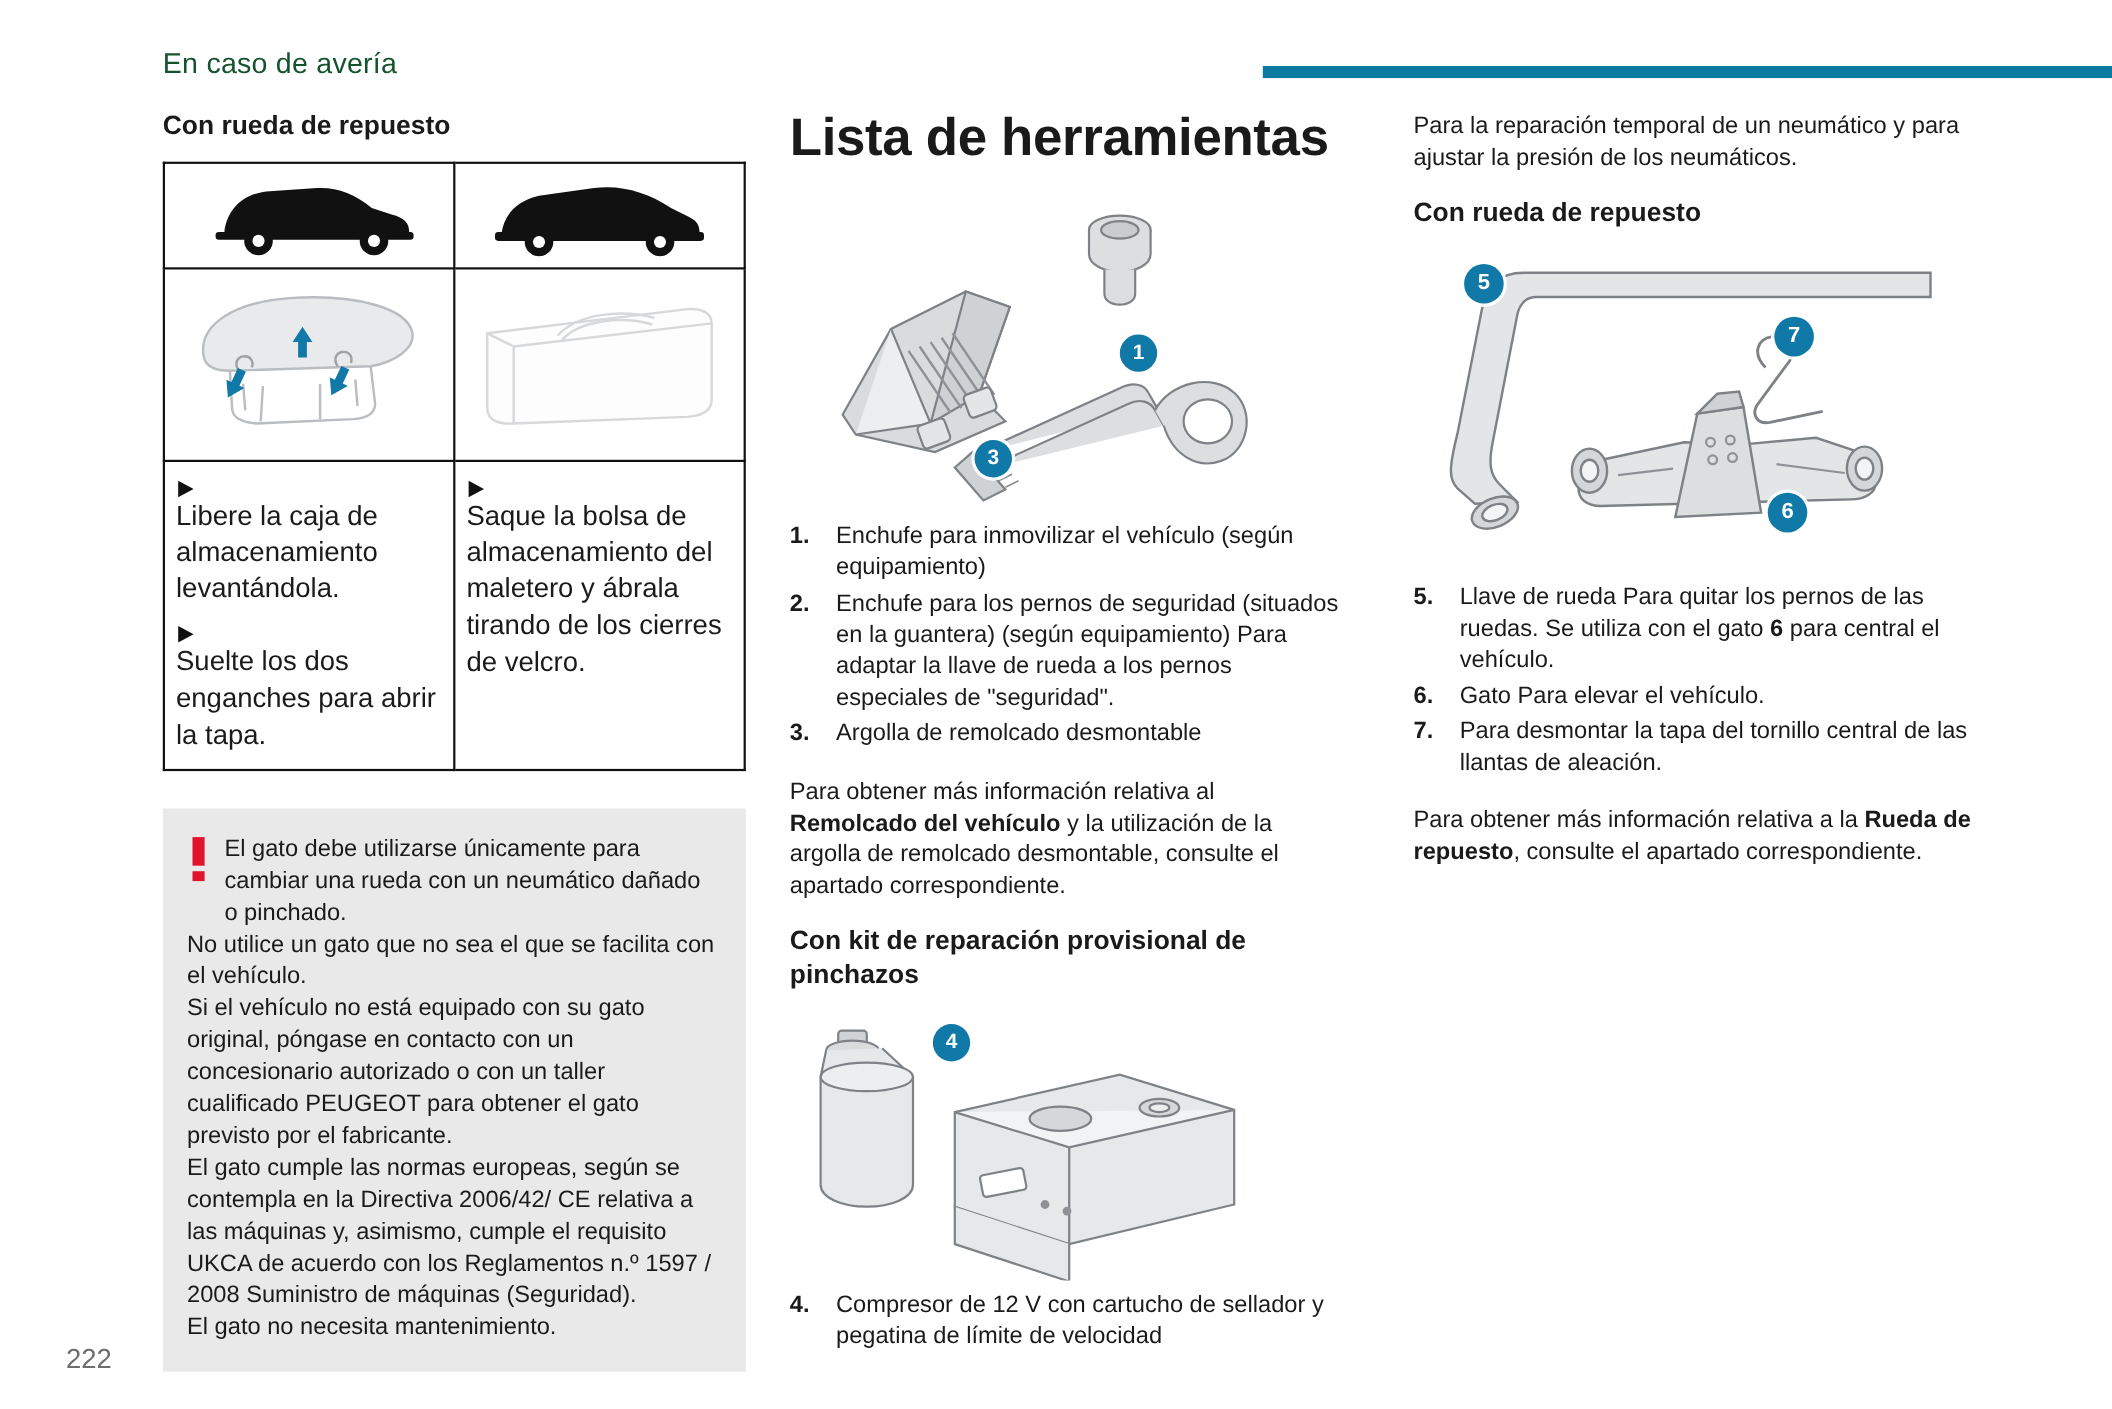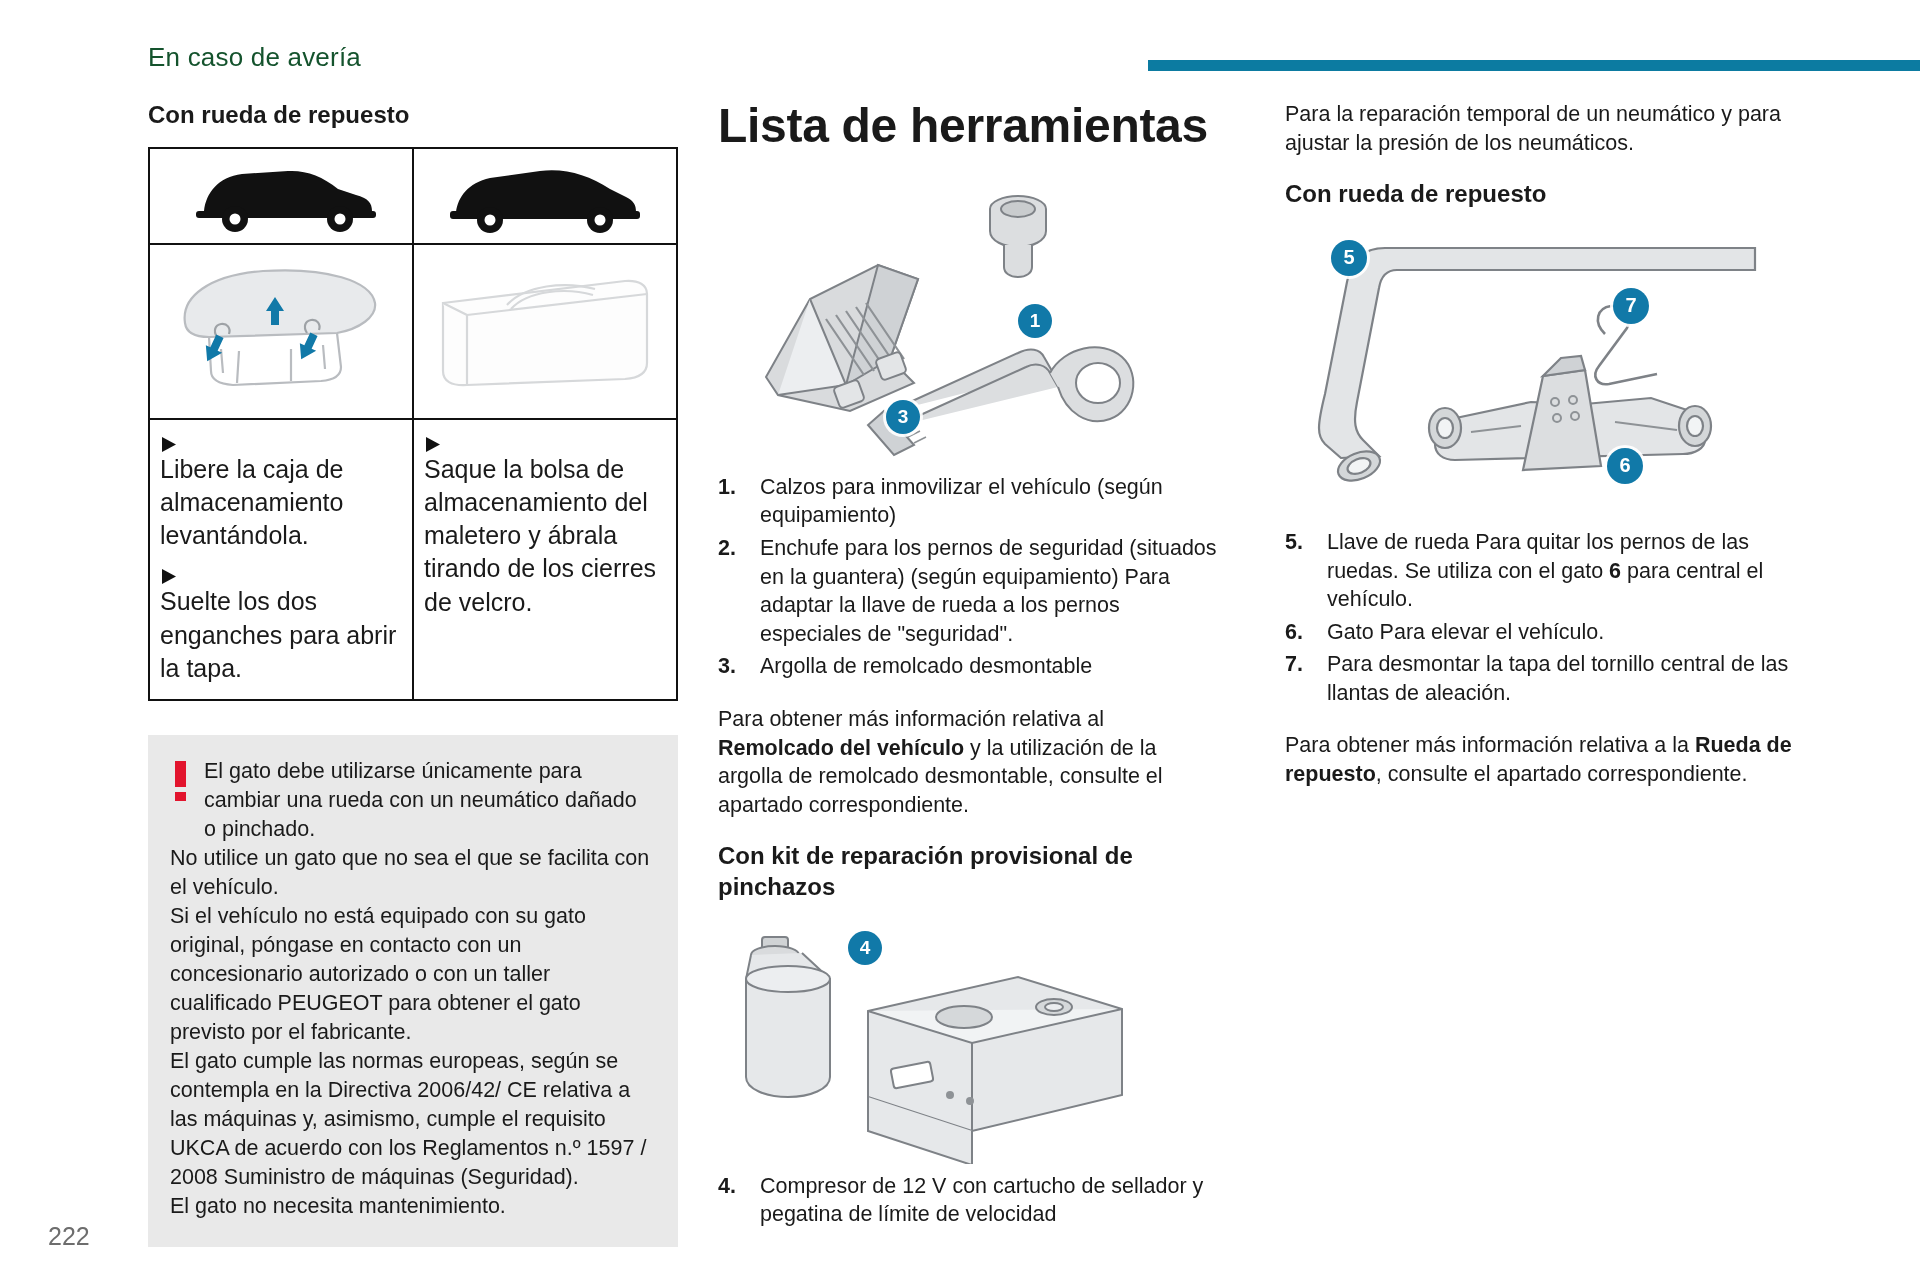--- a/index.html
+++ b/index.html
@@ -91,21 +91,21 @@
   .fig{position:relative;}
   .badge{
     position:absolute;width:34px;height:34px;border-radius:50%;
     background:#1179a8;color:#fff;font-size:19px;font-weight:bold;
     display:flex;align-items:center;justify-content:center;
     box-shadow:0 0 0 3px rgba(255,255,255,.9);
   }
   .badge.lg{width:36px;height:36px;font-size:20px;}
 
   .pagenum{
-    position:absolute;left:48px;top:1222px;
+    position:absolute;left:60px;top:1222px;
     font-size:25px;color:#6d6d6d;font-weight:normal;
   }
 </style>
 </head>
 <body>
 
 <div class="running-head">En caso de avería</div>
 <div class="header-bar"></div>
 
 <div class="col col-left">
@@ -277,21 +277,21 @@
         <path d="M166 224 L196 258 L176 268 L150 238 Z"></path>
       </g>
     </svg>
     <span class="badge" style="left:300px;top:117px;">1</span>
     <span class="badge" style="left:168px;top:213px;">3</span>
   </div>
 
   <ol class="num">
     <li>
       <span class="n">1.</span>
-      <span class="t">Calzos para inmovilizar el vehículo (según equipamiento)</span>
+      <span class="t">Enchufe para inmovilizar el vehículo (según equipamiento)</span>
     </li>
     <li>
       <span class="n">2.</span>
       <span class="t">Enchufe para los pernos de seguridad (situados en la guantera) (según equipamiento) Para adaptar la llave de rueda a los pernos especiales de "seguridad".</span>
     </li>
     <li>
       <span class="n">3.</span>
       <span class="t">Argolla de remolcado desmontable</span>
     </li>
   </ol>

